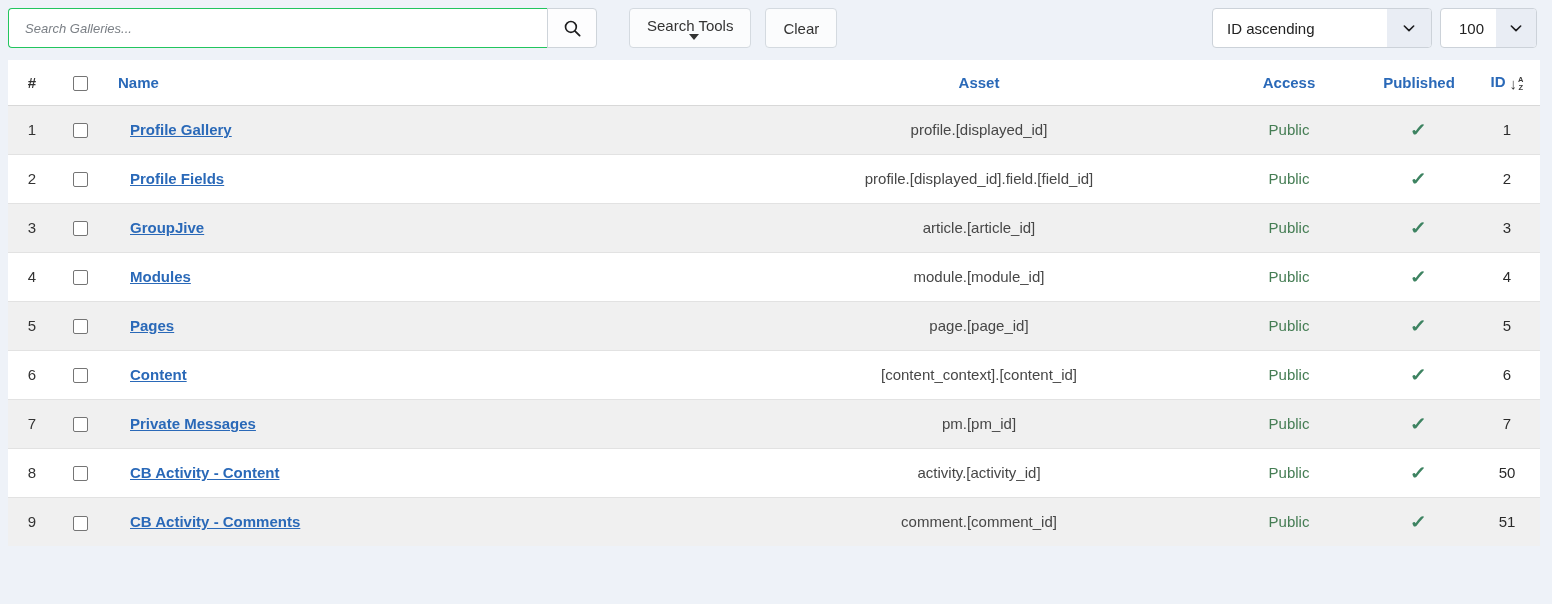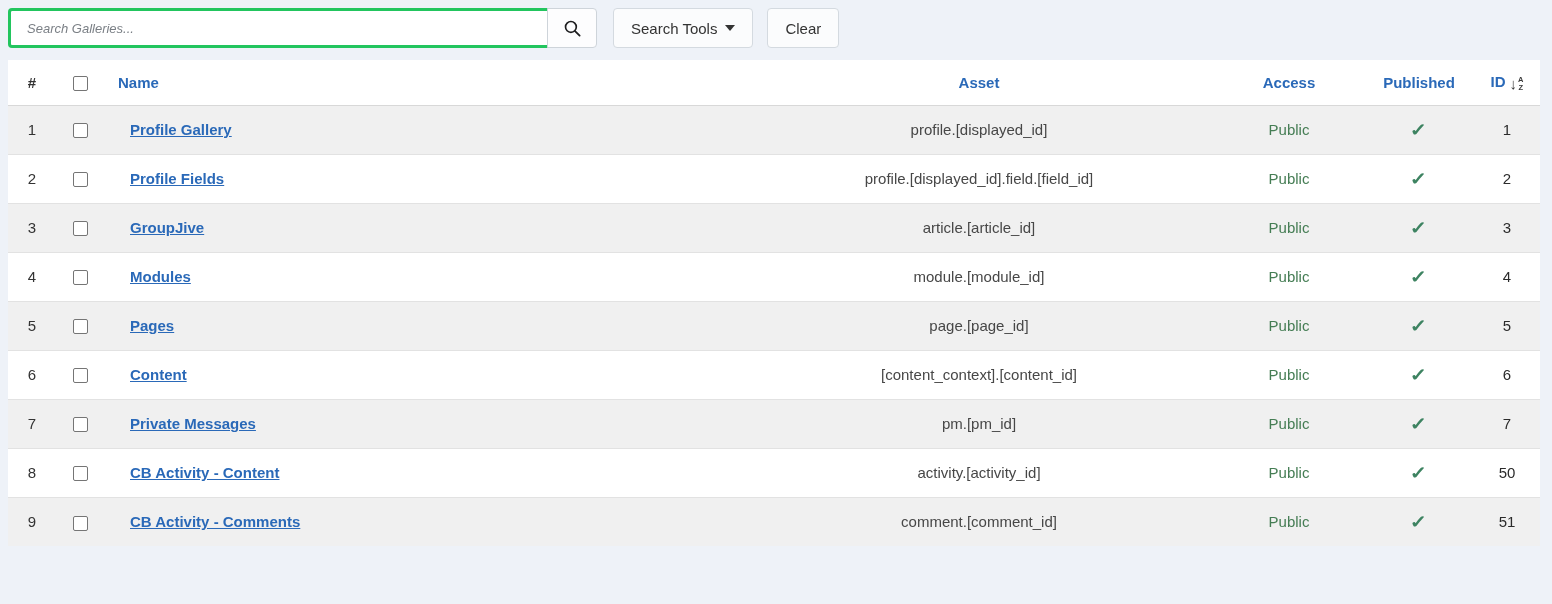--- a/index.html
+++ b/index.html
@@ -13,21 +13,21 @@
   
   .toolbar {
     height:60px;
     padding:8px 15px 0 8px;
     display:flex;
     align-items:flex-start;
   }
   .search-group { display:flex; }
   .search-input {
     width:540px; height:40px;
-    border:3px solid #22c55e;
+    border:1px solid #22c55e;
     border-right:1px solid #ced4da;
     border-radius:4px 0 0 4px;
     background:#fff;
     padding:0 16px;
     font-size:14px;
     color:#333;
     outline:none;
     font-family:"Liberation Sans", sans-serif;
   }
   .search-input::placeholder { color:#7a7f85; font-style:italic; font-size:13px; }
@@ -45,21 +45,21 @@
     border:1px solid #d4dae0;
     border-radius:4px;
     background:#fbfcfd;
     color:#333;
     font-size:15px;
     font-family:"Liberation Sans", sans-serif;
     display:inline-flex; align-items:center; justify-content:center;
     padding:0 17px;
     cursor:pointer;
   }
-  .btn-search-tools { margin-left:16px; }
+  .btn-search-tools { margin-left:32px;flex-direction:column; }
   .btn-clear { margin-left:14px; }
   .caret-down {
     display:inline-block;
     margin-left:8px;
     width:0; height:0;
     border-left:5px solid transparent;
     border-right:5px solid transparent;
     border-top:6px solid #333;
   }
   .toolbar-right { margin-left:auto; display:flex; gap:8px; }
@@ -187,20 +187,38 @@
 
   <button class="btn btn-search-tools">
     <span>Search Tools</span>
     <span class="caret-down"></span>
   </button>
 
   <button class="btn btn-clear">
     <span>Clear</span>
   </button>
 
+  <div class="toolbar-right">
+    <div class="select select-order">
+      <span class="select-value">ID ascending</span>
+      <span class="caret-zone">
+        <svg width="16" height="16" viewBox="0 0 24 24">
+          <polyline points="5,9 12,16 19,9" fill="none" stroke="#1d1d1f" stroke-width="2.4" stroke-linecap="round" stroke-linejoin="round"></polyline>
+        </svg>
+      </span>
+    </div>
+    <div class="select select-limit">
+      <span class="select-value">100</span>
+      <span class="caret-zone">
+        <svg width="16" height="16" viewBox="0 0 24 24">
+          <polyline points="5,9 12,16 19,9" fill="none" stroke="#1d1d1f" stroke-width="2.4" stroke-linecap="round" stroke-linejoin="round"></polyline>
+        </svg>
+      </span>
+    </div>
+  </div>
 </div>
 
 <div class="table-wrap">
   <table>
     <colgroup>
       <col class="c-num">
         <col class="c-check">
         <col class="c-name">
       <col class="c-asset">
         <col class="c-access">

